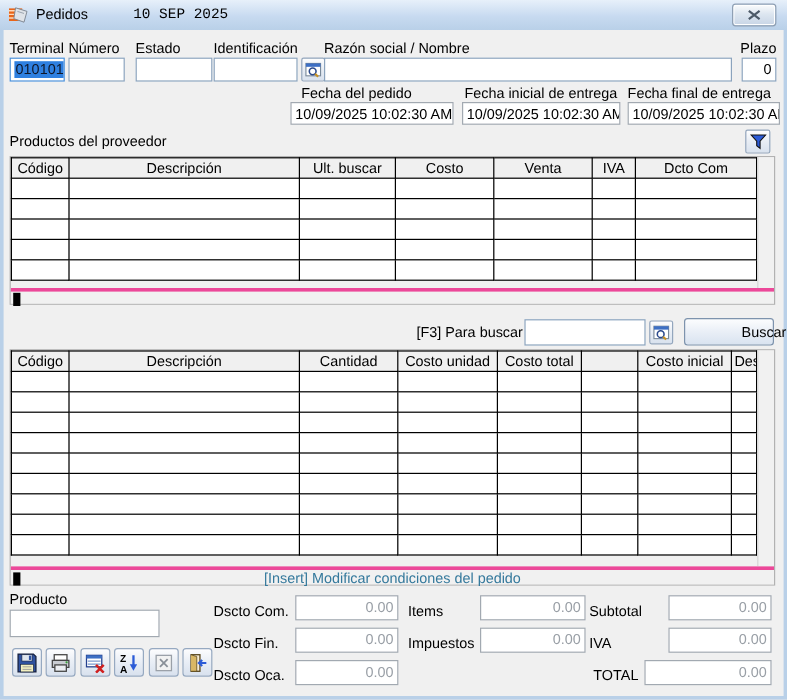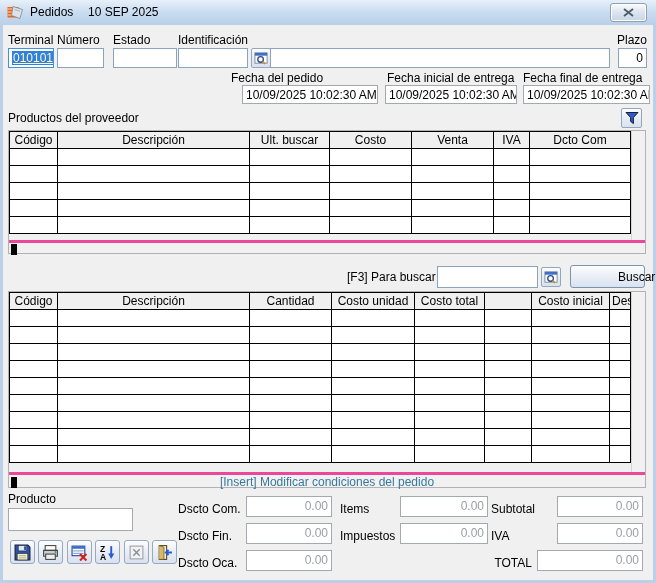--- a/index.html
+++ b/index.html
@@ -2,29 +2,29 @@
 <html><head>
 <meta charset="utf-8">
 <style>
   * { box-sizing: border-box; }
   body { margin:0; font-family:"Liberation Sans", sans-serif; font-size:12px; color:#000; background:#e8e8e8; }
   .window { position:relative; width:656px; height:583px; background:#b9d0e8; overflow:hidden; }
   .titlebar { position:absolute; left:0; top:0; width:656px; height:25px;
               background:linear-gradient(#e7f0fa, #c7daf0 55%, #b9d0e8); }
   .title-icon { position:absolute; left:7px; top:4px; width:17px; height:17px; }
   .title-text { position:absolute; left:30px; top:0; height:25px; line-height:25px; }
-  .title-date { position:absolute; left:88px; top:0; height:25px; line-height:25px; }
+  .title-date { position:absolute; left:111px; top:0; height:25px; line-height:25px;font-family:Liberation Mono, monospace; }
   .close-btn { position:absolute; left:610px; top:3px; width:37px; height:19px; border:1px solid #8fa0b4;
                border-radius:3px; background:linear-gradient(#fbfcfd,#dde6f0 45%,#c8d5e6);
                display:flex; align-items:center; justify-content:center; box-shadow:inset 0 0 0 1px #fff; }
   .content { position:absolute; left:3px; top:25px; width:650px; height:555px; background:#f0f0f0; }
   .lbl { position:absolute; white-space:nowrap; }
   .input { position:absolute; background:#fff; border:1px solid #8ba3bd; padding:0 3px; line-height:18px; overflow:hidden; white-space:nowrap; }
   .input.gray-border { border-color:#a2a9b1; }
-  .sel { background:#2f80e0; color:#fef9c3; padding:0 1px;text-decoration:underline; }
+  .sel { background:#2f80e0; color:#0f172a; padding:0 1px; }
   .right { text-align:right; }
   .val-gray { color:#999fa6; }
   .mini-btn { position:absolute; width:20px; height:20px; border:1px solid #93a6bd; border-radius:2px;
               background:linear-gradient(#fdfdfe,#e9eef5 45%,#d9e2ee); display:flex; align-items:center; justify-content:center; padding:0; }
   .push-btn { position:absolute; border:1px solid #7d93ad; border-radius:3px;
               background:linear-gradient(#fcfdfe,#ebf0f7 45%,#d9e3f0); text-align:center; }
   .tbl-panel { position:absolute; background:#f0f0f0; border:1px solid #b2b2b2; }
   table.grid { border-collapse:collapse; table-layout:fixed; position:absolute; left:0; top:0;text-align:center; }
   table.grid th { font-weight:normal; border:1px solid #000; height:17px; padding:0 2px; background:#f0f0f0; overflow:hidden; white-space:nowrap; }
   table.grid td { border:1px solid #000; height:17px; padding:0 2px; background:#fff; overflow:hidden; }
@@ -55,38 +55,39 @@
       </svg>
     </button>
   </div>
 
   <div class="content"></div>
 
   <div class="lbl" style="left:8px; top:33px;">Terminal</div>
   <div class="lbl" style="left:57px; top:33px;">Número</div>
   <div class="lbl" style="left:113px; top:33px;">Estado</div>
   <div class="lbl" style="left:178px; top:33px;">Identificación</div>
+  <div class="lbl" style="left:270px; top:33px;">Razón social / Nombre</div>
   <div class="lbl right" style="left:600px; top:33px; width:47px;">Plazo</div>
 
   <div class="input" style="left:8px; top:48px; width:46px; height:20px; border-color:#4a90d9;"><span class="sel">010101</span></div>
   <div class="input" style="left:57px; top:48px; width:47px; height:20px;"></div>
   <div class="input" style="left:113px; top:48px; width:64px; height:20px;"></div>
   <div class="input" style="left:178px; top:48px; width:70px; height:20px;"></div>
   <button class="mini-btn" style="left:251px; top:48px;">
     <svg width="15" height="15" viewBox="0 0 16 16">
       <rect x="1" y="2" width="13" height="11" fill="#fff" stroke="#7a8a9a"></rect>
       <rect x="1" y="2" width="13" height="3" fill="#3d6fc4"></rect>
       <circle cx="7" cy="9" r="3" fill="none" stroke="#2b4a8c" stroke-width="1.4"></circle>
       <line x1="9.2" y1="11.2" x2="11.8" y2="13.8" stroke="#c89020" stroke-width="1.8"></line>
     </svg>
   </button>
   <div class="input" style="left:270px; top:48px; width:340px; height:20px;"></div>
   <div class="input right" style="left:618px; top:48px; width:29px; height:20px;">0</div>
 
-  <div class="lbl" style="left:231px; top:71px;">Fecha del pedido</div>
+  <div class="lbl" style="left:251px; top:71px;">Fecha del pedido</div>
   <div class="lbl" style="left:387px; top:71px;">Fecha inicial de entrega</div>
   <div class="lbl" style="left:523px; top:71px;">Fecha final de entrega</div>
   <div class="input gray-border" style="left:242px; top:85px; width:136px; height:19px; text-align:center;">10/09/2025 10:02:30 AM</div>
   <div class="input gray-border" style="left:385px; top:85px; width:132px; height:19px; text-align:center;">10/09/2025 10:02:30 AM</div>
   <div class="input gray-border" style="left:523px; top:85px; width:127px; height:19px; text-align:center;">10/09/2025 10:02:30 AM</div>
 
   <div class="lbl" style="left:8px; top:111px;">Productos del proveedor</div>
   <button class="mini-btn" style="left:621px; top:108px; width:21px; height:20px;">
     <svg width="14" height="14" viewBox="0 0 14 14">
       <path d="M1 1.5 H13 L8.4 6.6 V12.6 L5.6 10.4 V6.6 Z" fill="#2b5bd7" stroke="#111" stroke-width="0.9"></path>

